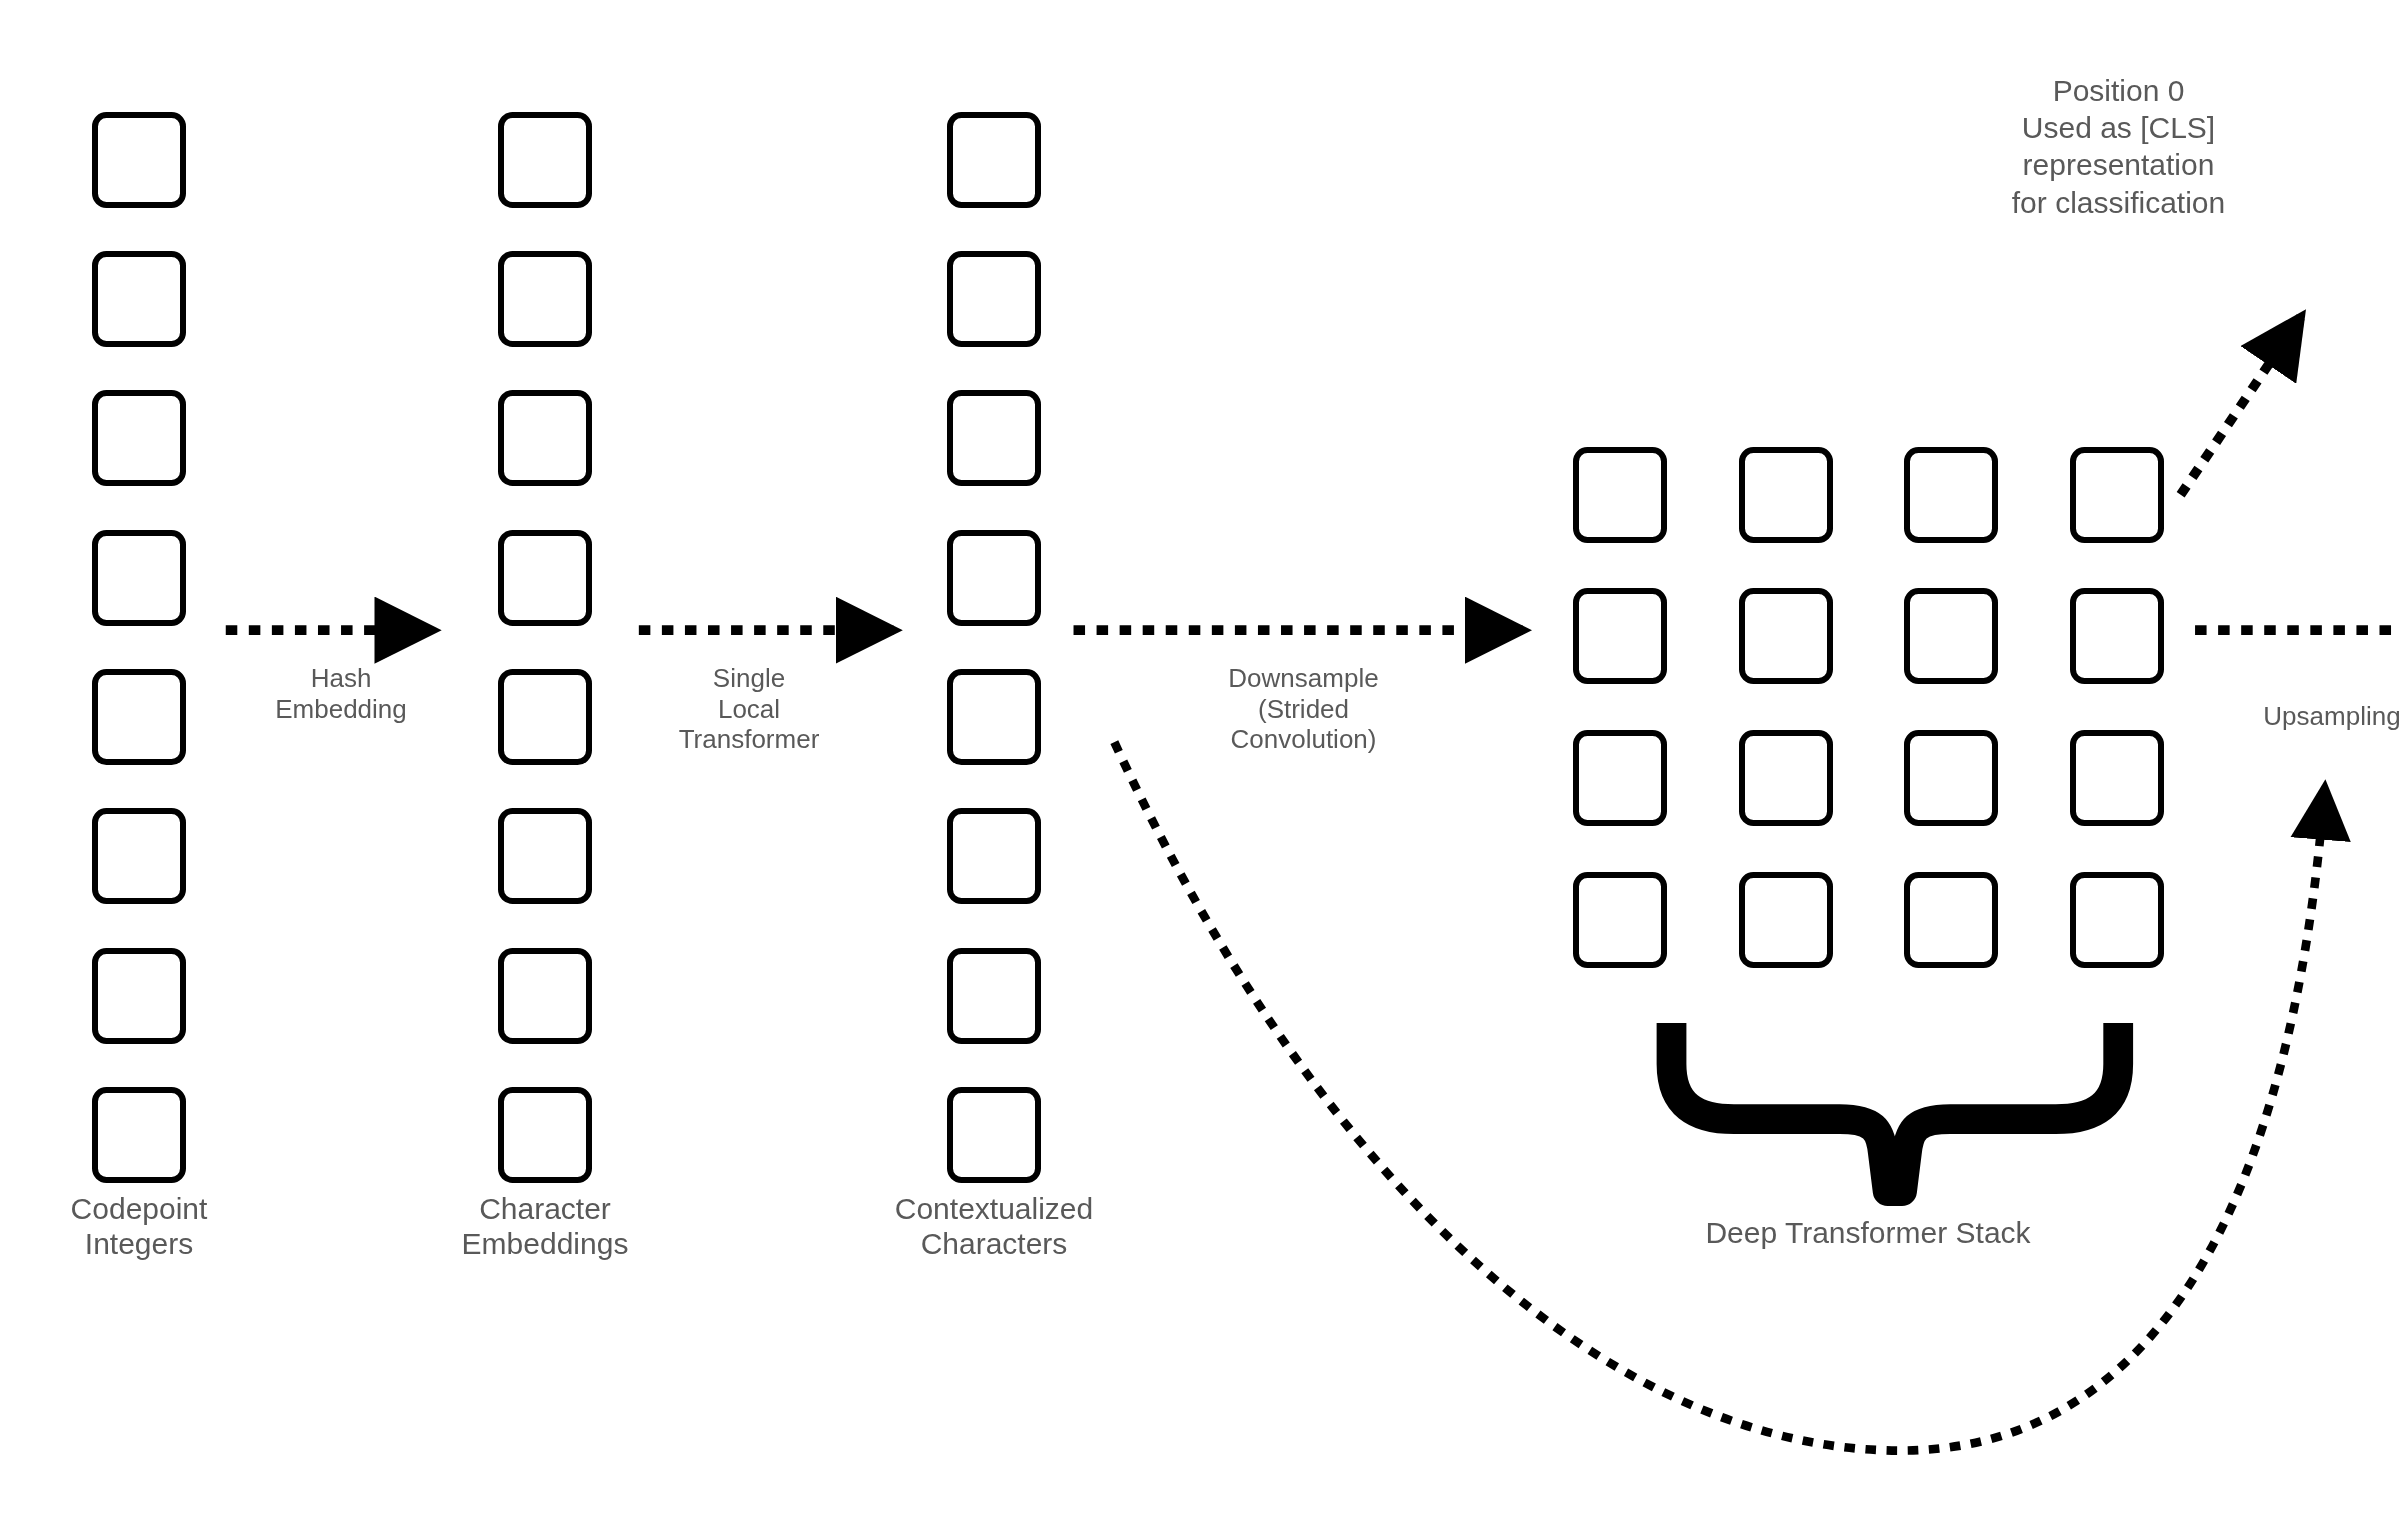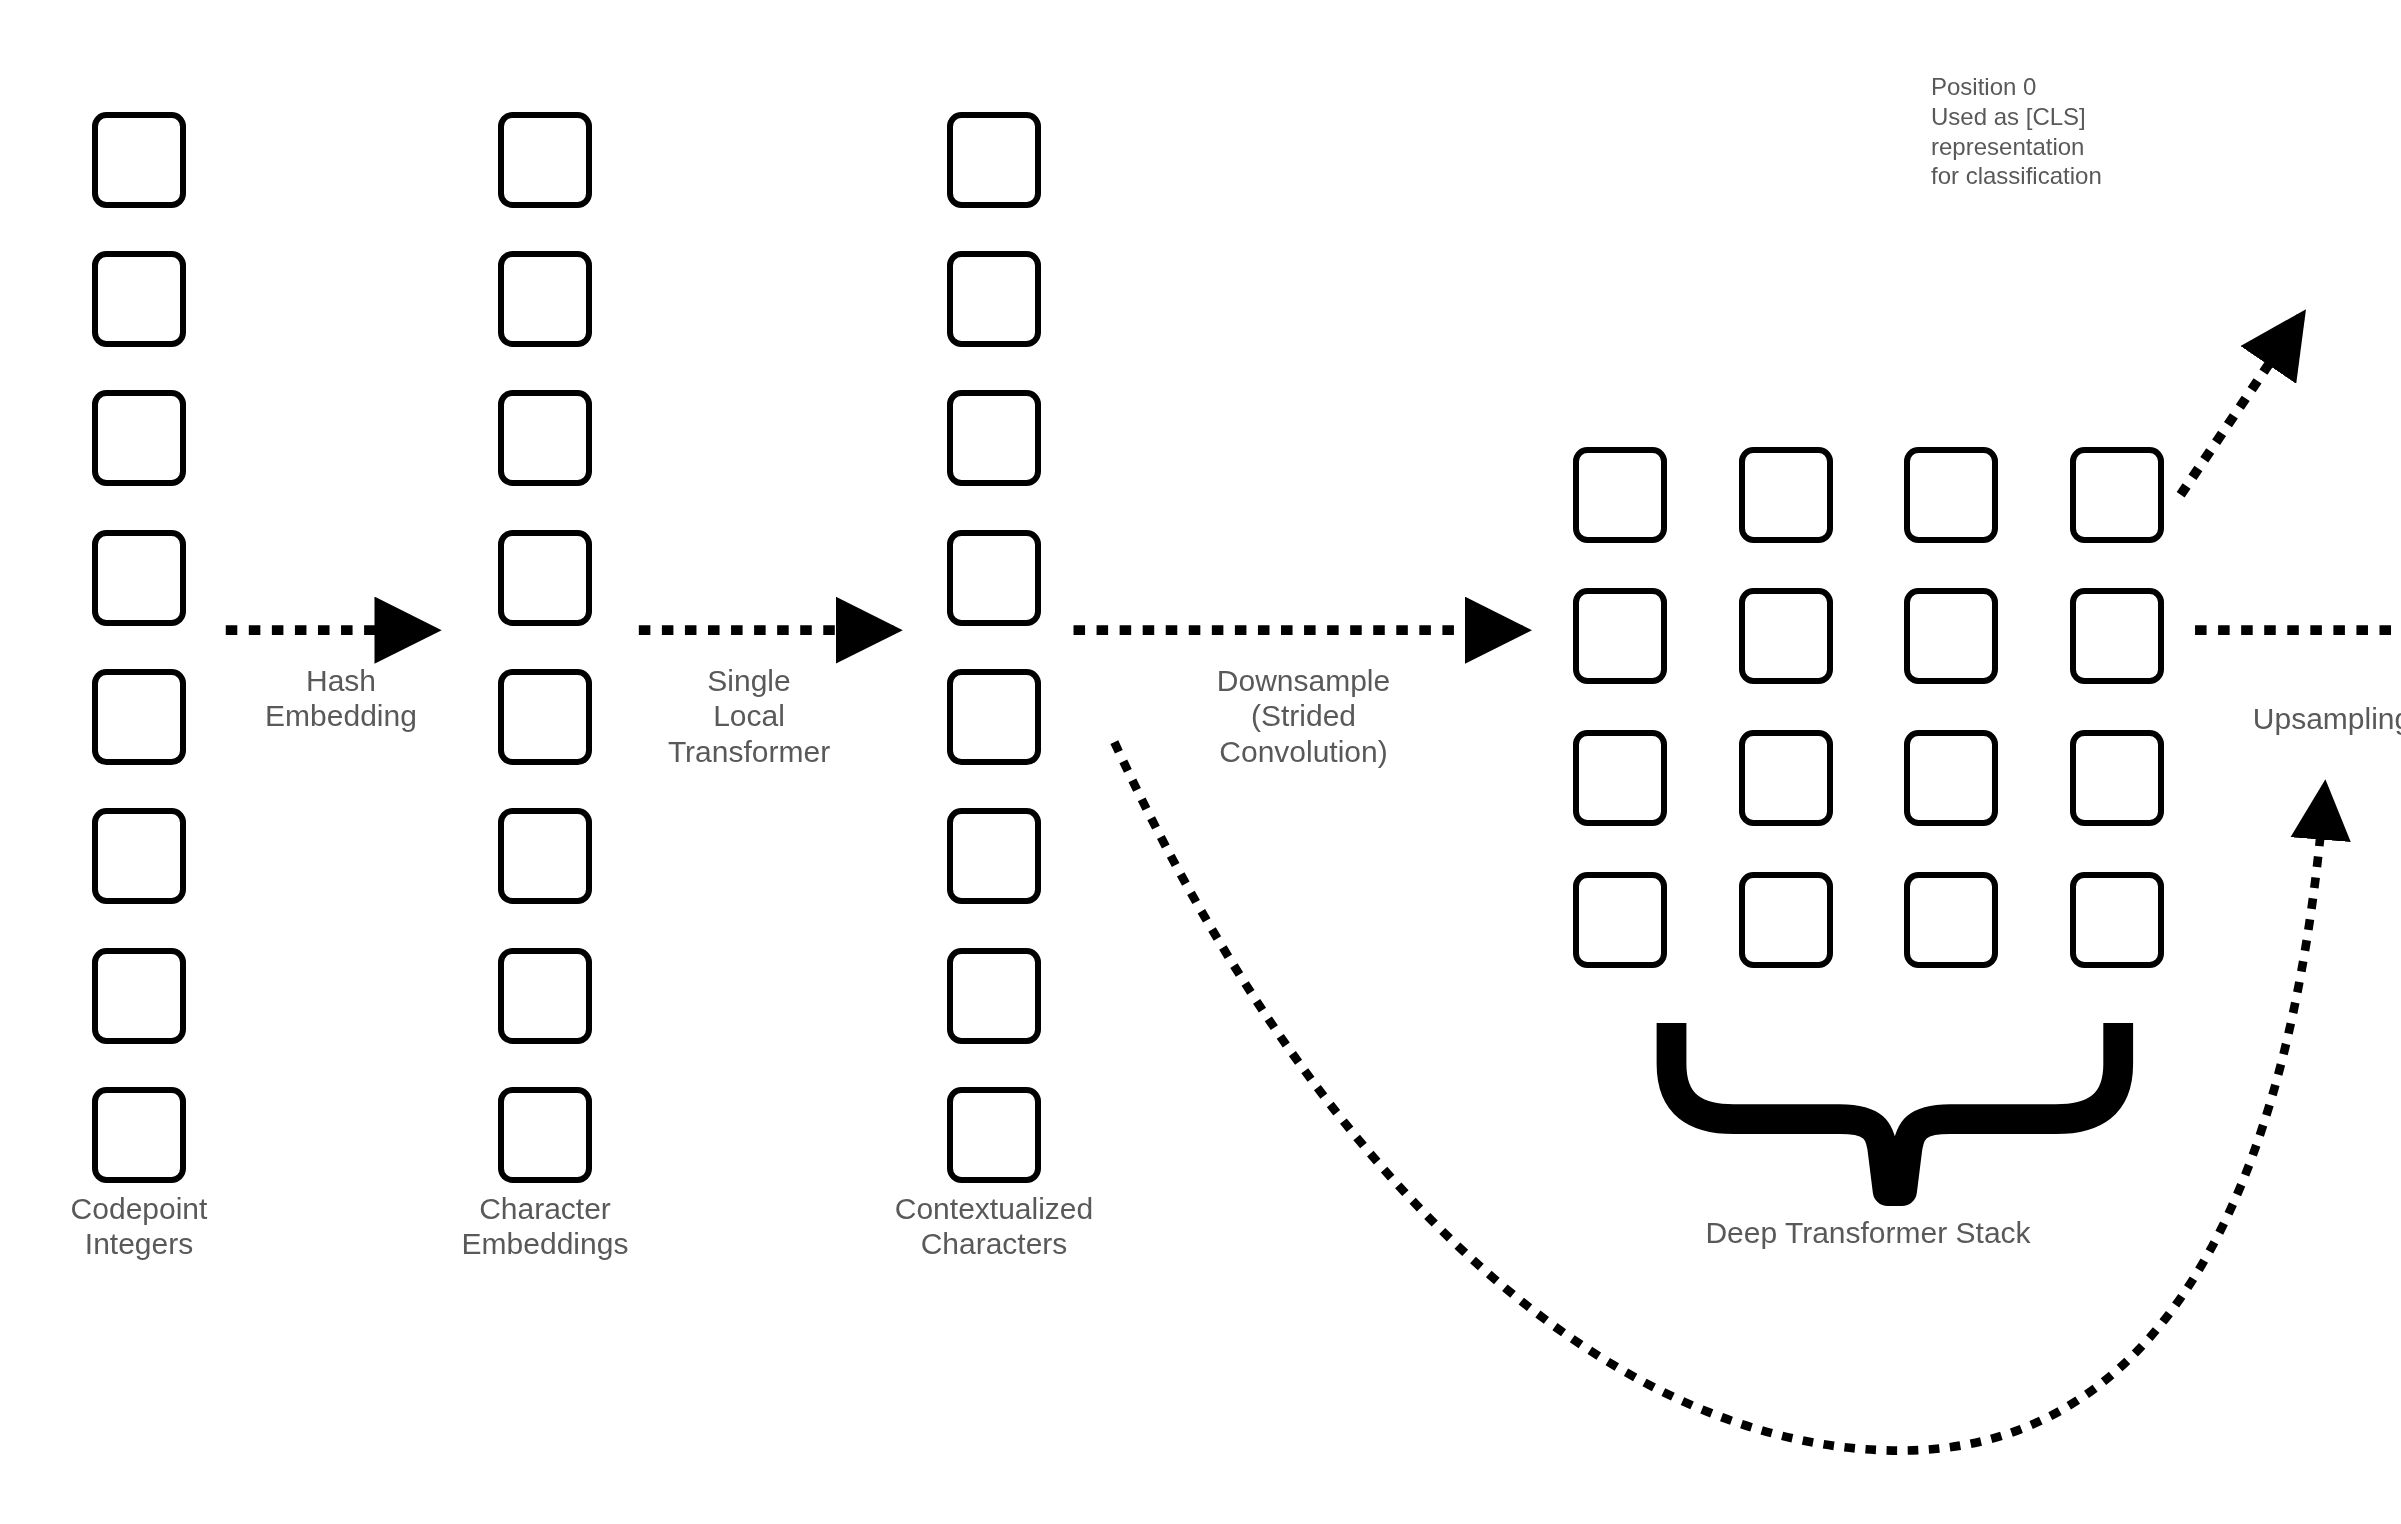--- a/index.html
+++ b/index.html
@@ -36,31 +36,32 @@
     color: #595959;
     font-size: 30px;
     line-height: 1.18;
     text-align: center;
     white-space: pre-line;
     font-family: "Liberation Sans", sans-serif;
   }
   .edge-label {
     position: absolute;
     color: #595959;
-    font-size: 30px;
+    font-size: 26px;
     line-height: 1.18;
     text-align: center;
     white-space: pre-line;
     font-family: "Liberation Sans", sans-serif;
   }
   .annot {
     position: absolute;
     color: #595959;
-    font-size: 24px;
+    font-size: 30px;
     line-height: 1.24;
+    text-align: center;
     white-space: pre-line;
     font-family: "Liberation Sans", sans-serif;
   }
 </style>
 </head>
 <body>
 
 <div id="stage">
 
   <svg class="layer-svg" viewBox="0 0 6885 3175">

